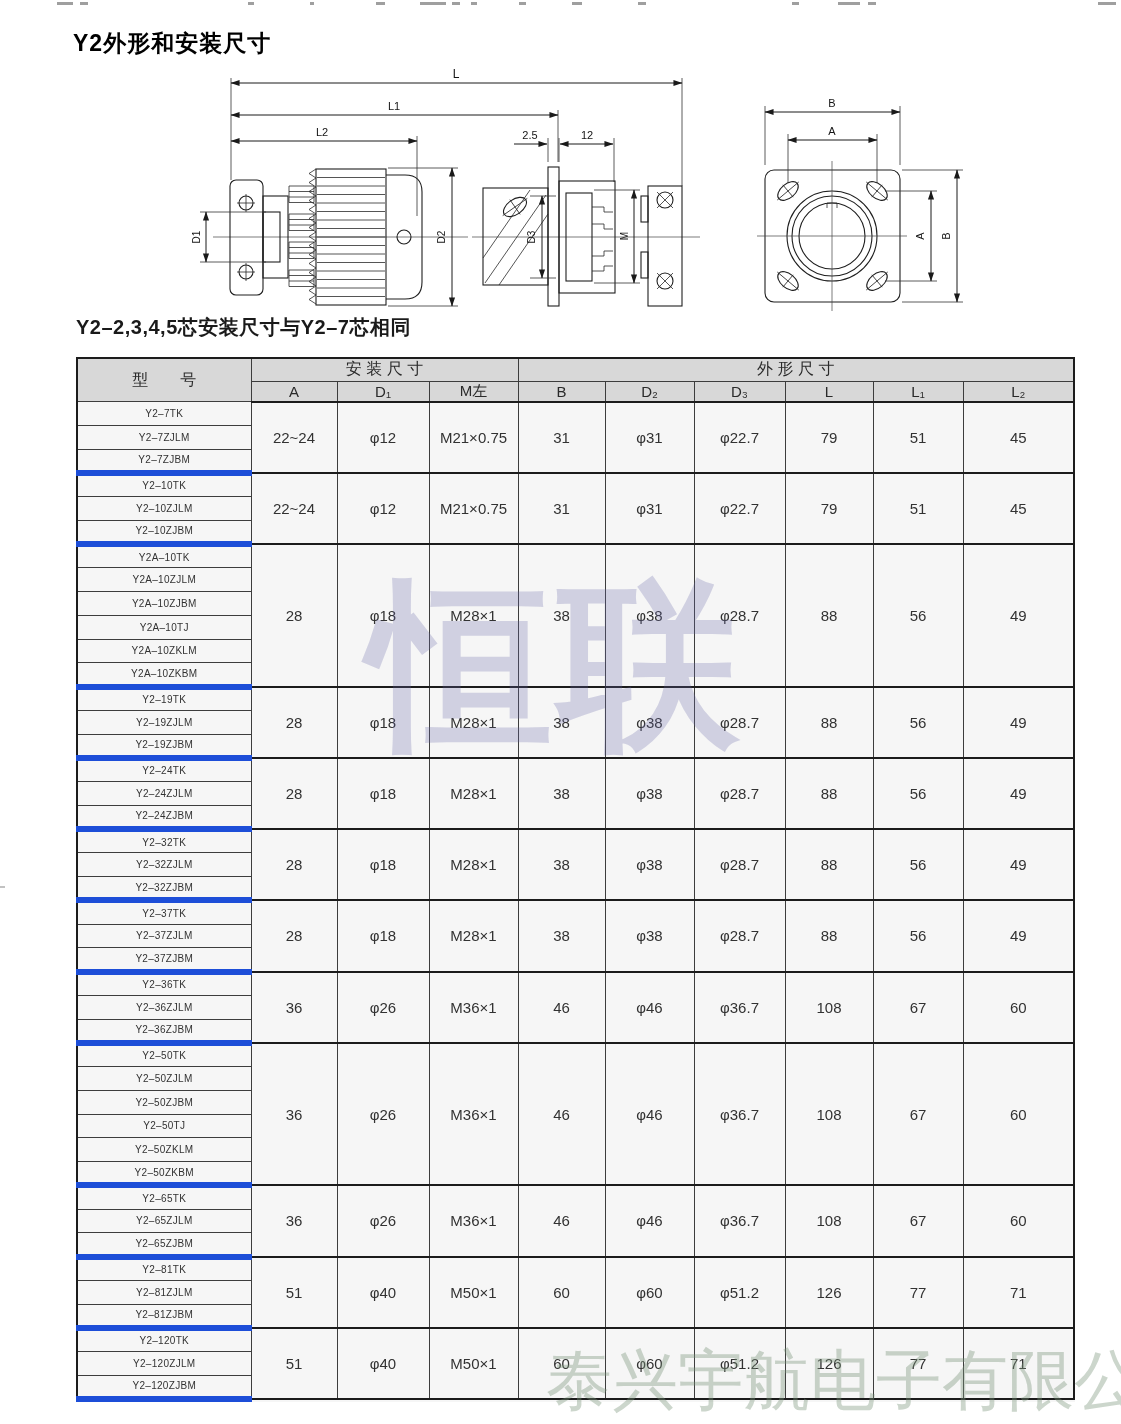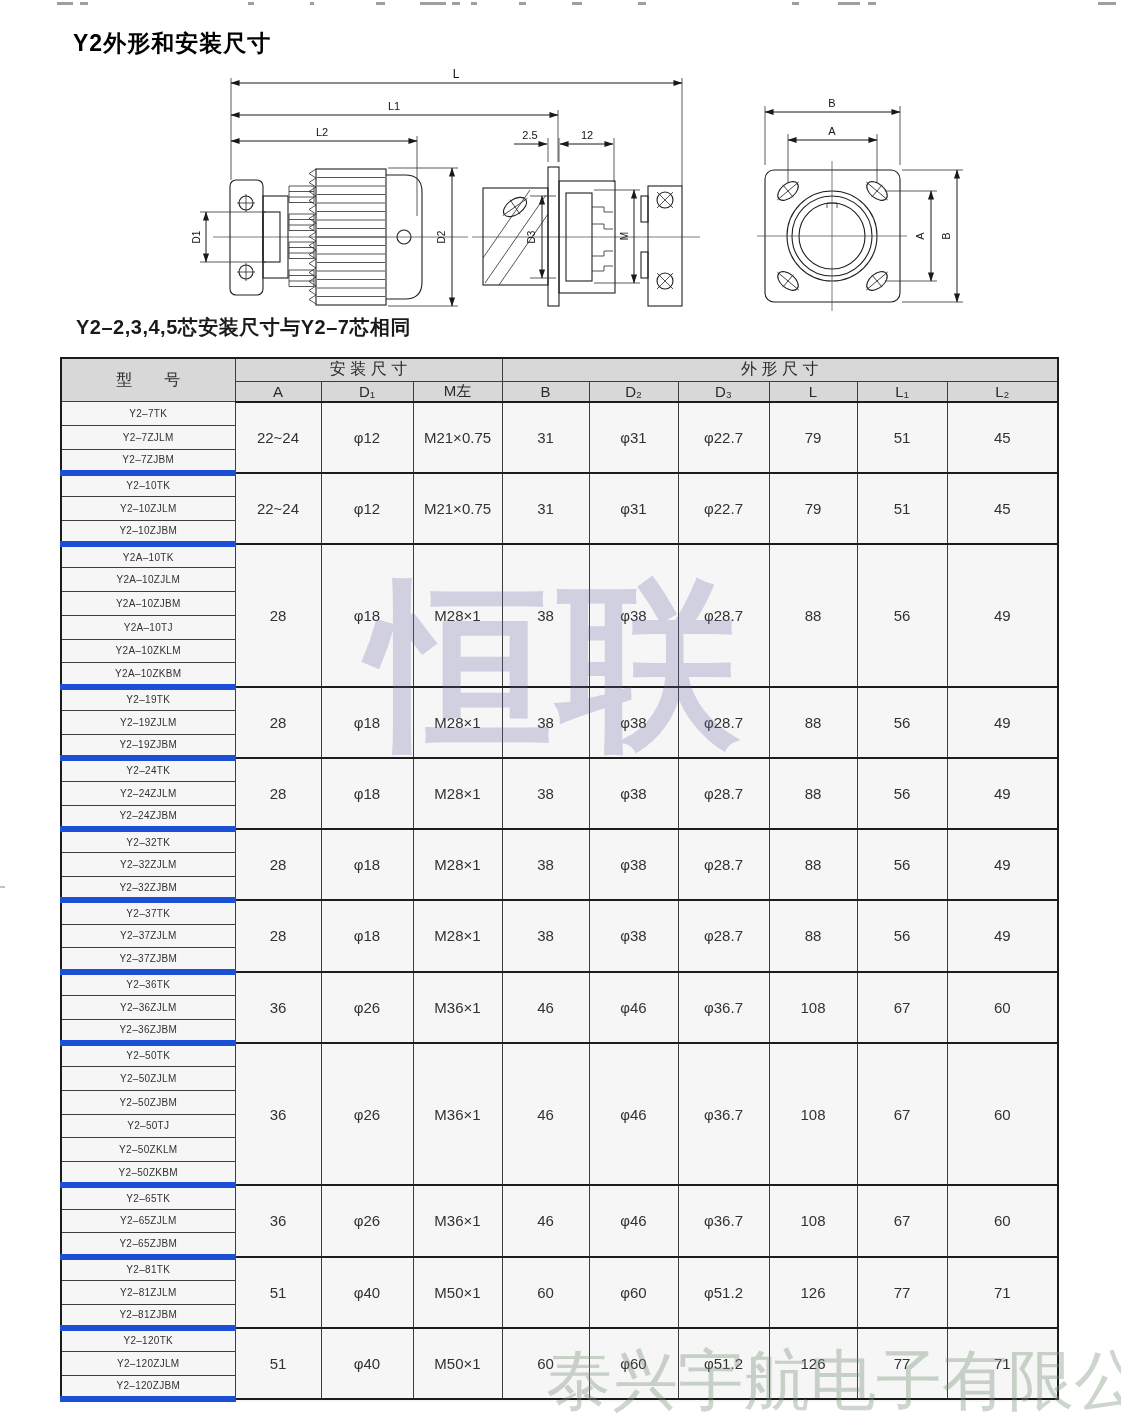--- a/index.html
+++ b/index.html
@@ -11,21 +11,21 @@
   .title{position:absolute;left:44px;top:28px;font-size:23px;font-weight:bold;color:#000000;letter-spacing:1px;margin-left:29px;}
   .note{position:absolute;left:44px;top:314px;font-size:20px;font-weight:bold;color:#1a1a1a;letter-spacing:.5px;z-index:3;margin-left:32px;}
   svg.dwg{position:absolute;left:0;top:55px;width:1121px;height:290px;z-index:1;}
   svg.dwg .ol{stroke:#1f1f1f;stroke-width:1.1;fill:none;}
   svg.dwg .thin{stroke:#2a2a2a;stroke-width:.8;fill:none;}
   svg.dwg .ext{stroke:#333;stroke-width:.8;fill:none;}
   svg.dwg .cl{stroke:#444;stroke-width:.7;fill:none;}
   svg.dwg .dim{stroke:#1a1a1a;stroke-width:1;fill:none;marker-start:url(#arr);marker-end:url(#arr);}
   svg.dwg .dimend{stroke:#1a1a1a;stroke-width:1;fill:none;marker-end:url(#arr);}
   svg.dwg text{fill:#141414;font-family:"Liberation Sans","DejaVu Sans",sans-serif;}
-  .tblwrap{position:absolute;left:60px;top:357px;z-index:2;border-radius:9px;}
+  .tblwrap{position:absolute;left:76px;top:357px;z-index:2;border-radius:9px;}
   table.dims{border-collapse:collapse;table-layout:fixed;width:999px;background:#f6f6f6;border:2px solid #1c1c1c;}
   table.dims td{border:1px solid #3d3d3d;text-align:center;vertical-align:middle;padding:0;
       font-size:15px;color:#323232;white-space:nowrap;overflow:hidden;}
   table.dims thead td{background:#d8d8d8;font-size:16px;color:#2a2a2a;}
   table.dims thead tr.top{height:23px;}
   table.dims thead tr.sub{height:20px;}
   table.dims thead tr.sub td{border-bottom:2px solid #1c1c1c;font-size:15px;}
   table.dims tbody tr{height:23.76px;}
   table.dims tbody td.model{font-size:10px;letter-spacing:.3px;margin-left:48px;}
   table.dims tbody td.val{font-size:15px;border-bottom:2px solid #1c1c1c;}

